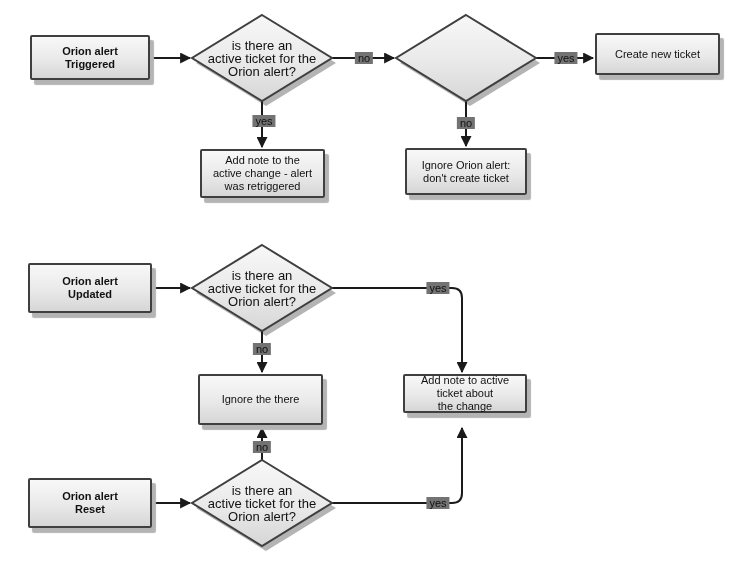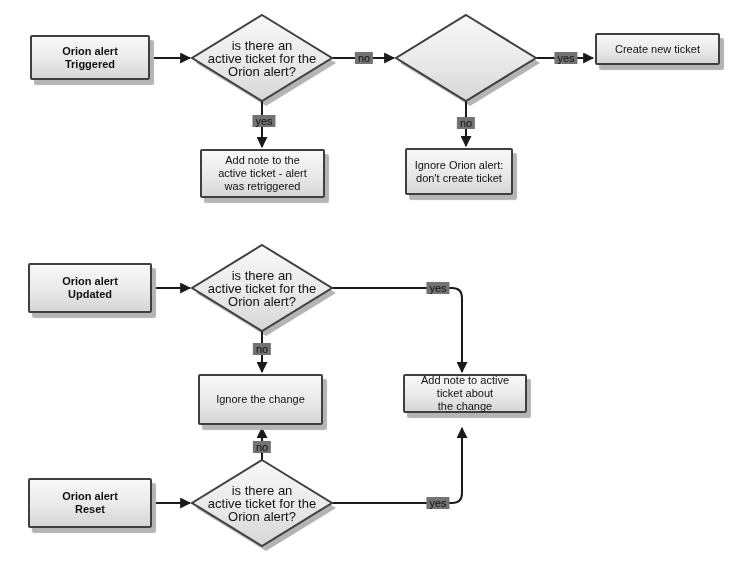--- a/index.html
+++ b/index.html
@@ -66,38 +66,38 @@
     <polygon points="262,15 332,58 262,101 192,58" fill="url(#gfill)" stroke="#3f3f3f" stroke-width="2"></polygon>
     <polygon points="466,15 536,58 466,101 396,58" fill="url(#gfill)" stroke="#3f3f3f" stroke-width="2"></polygon>
     <polygon points="262,245 332,288 262,331 192,288" fill="url(#gfill)" stroke="#3f3f3f" stroke-width="2"></polygon>
     <polygon points="262,460 332,503 262,546 192,503" fill="url(#gfill)" stroke="#3f3f3f" stroke-width="2"></polygon>
   </svg>
 
   <div class="node start" style="left:30px;top:35px;width:120px;height:45px">
     <span>Orion alert
 Triggered</span>
   </div>
-  <div class="node" style="left:595px;top:33px;width:125px;height:32px">
+  <div class="node" style="left:595px;top:33px;width:125px;height:42px">
     <span>Create new ticket</span>
   </div>
   <div class="node" style="left:200px;top:149px;width:125px;height:49px">
     <span>Add note to the
-active ticket - alert
+active change - alert
 was retriggered</span>
   </div>
-  <div class="node" style="left:405px;top:148px;width:108px;height:47px">
+  <div class="node" style="left:405px;top:148px;width:122px;height:47px">
     <span>Ignore Orion alert:
 don't create ticket</span>
   </div>
   <div class="node start" style="left:28px;top:263px;width:124px;height:50px">
     <span>Orion alert
 Updated</span>
   </div>
   <div class="node" style="left:198px;top:374px;width:125px;height:51px">
-    <span>Ignore the change</span>
+    <span>Ignore the there</span>
   </div>
   <div class="node" style="left:403px;top:374px;width:124px;height:39px">
     <span>Add note to active
 ticket about
 the change</span>
   </div>
   <div class="node start" style="left:28px;top:478px;width:124px;height:50px">
     <span>Orion alert
 Reset</span>
   </div>

